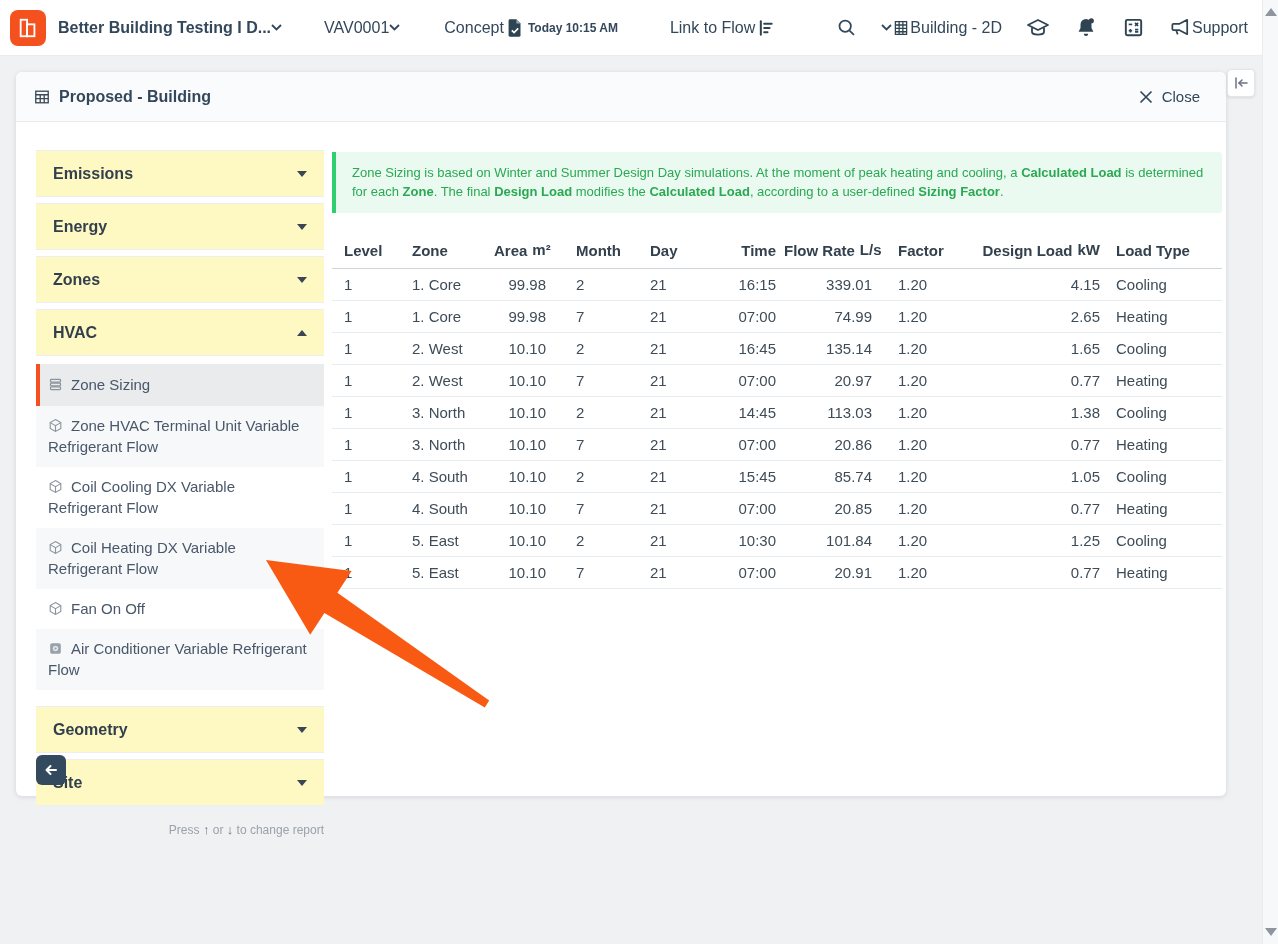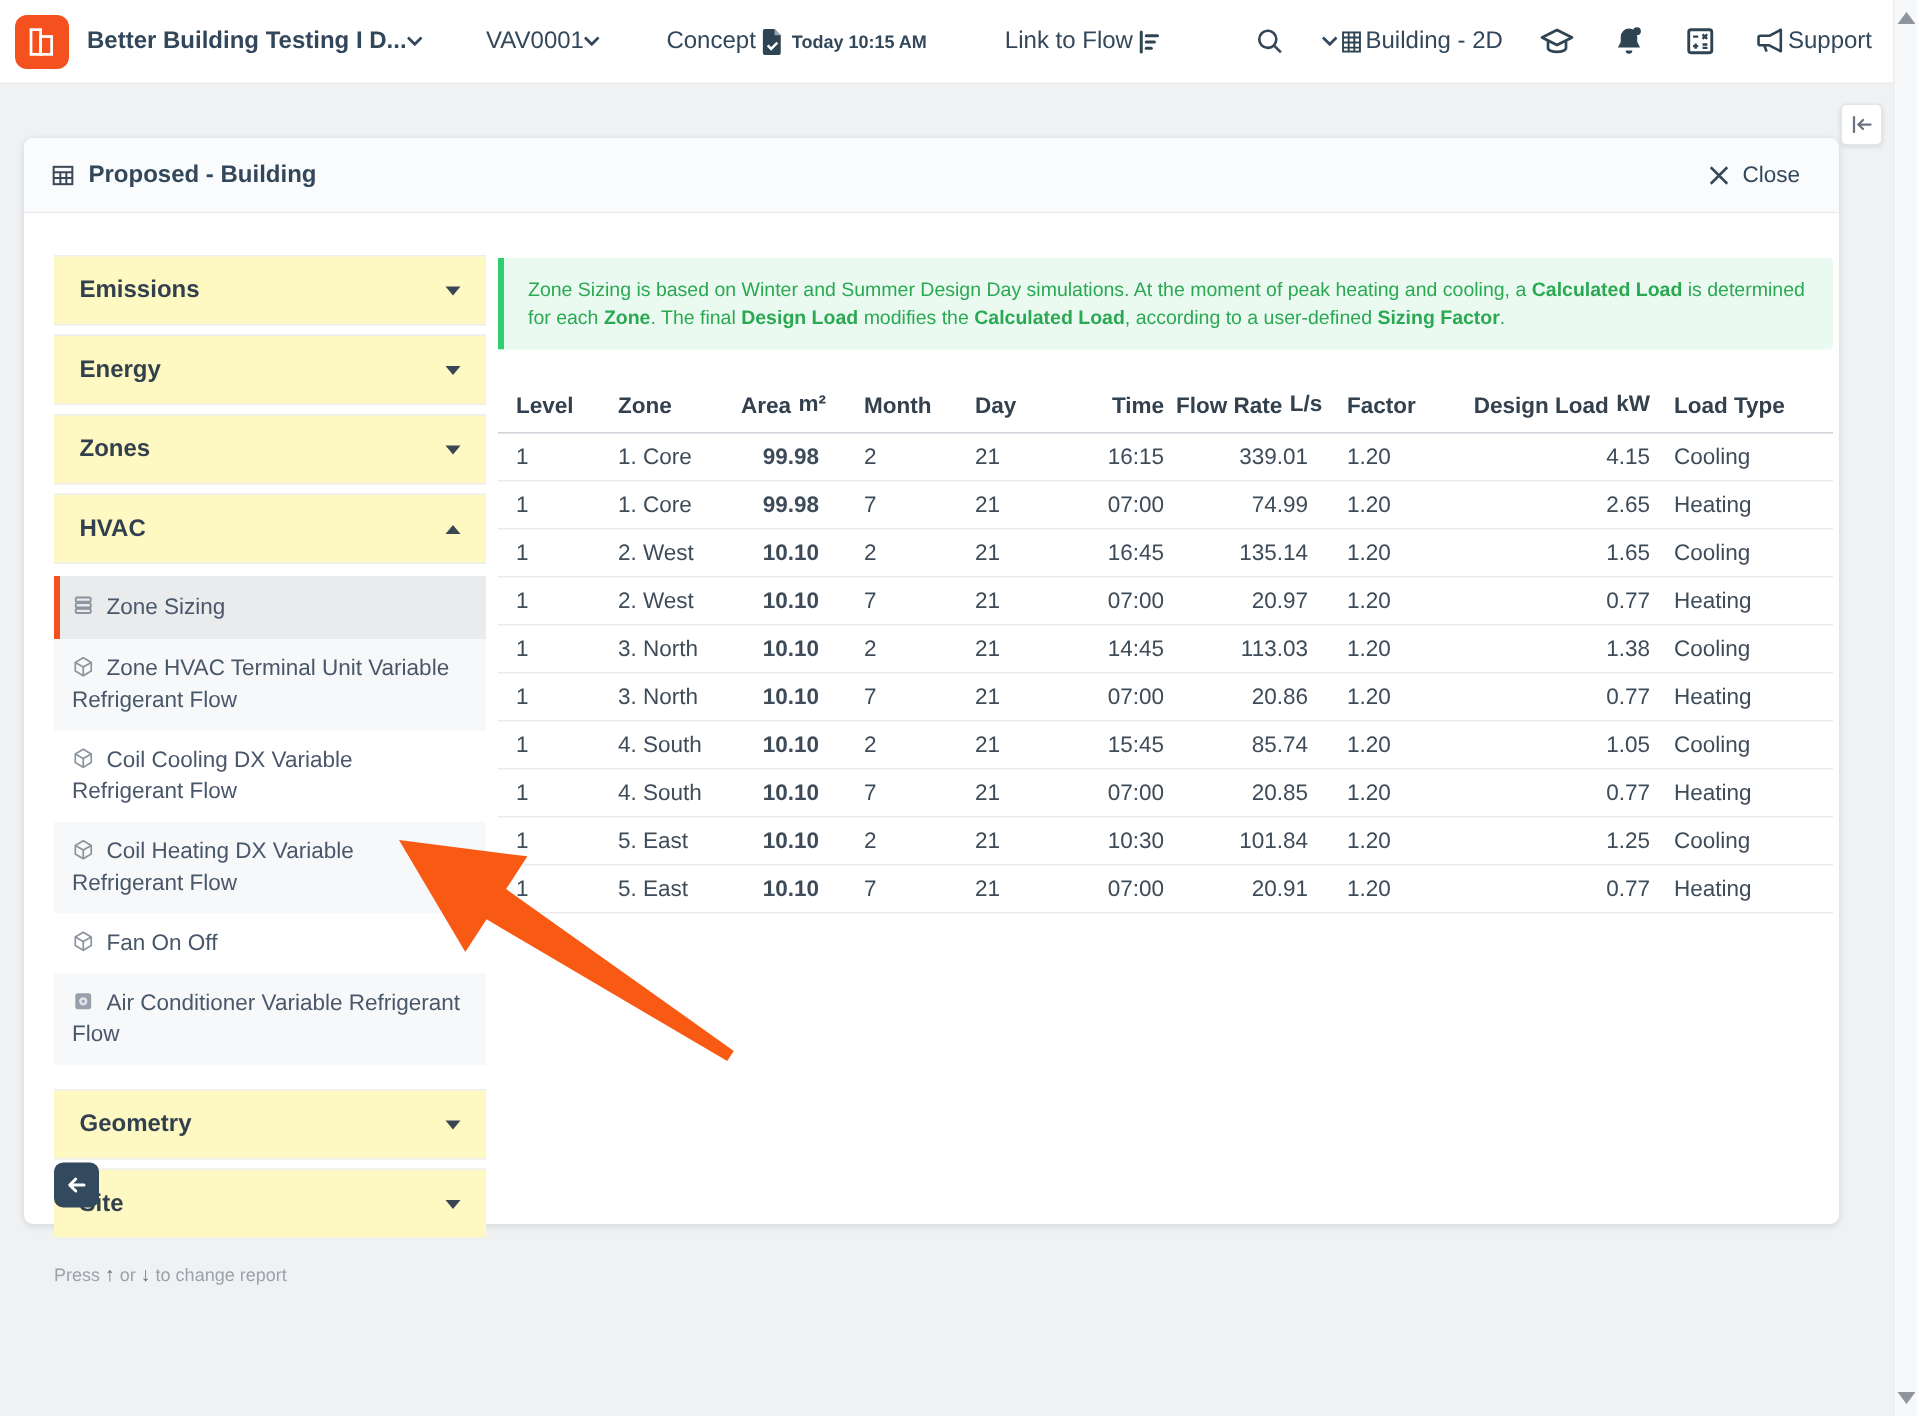--- a/index.html
+++ b/index.html
@@ -33,21 +33,21 @@
 
   
   .scroll-track { position:absolute; right:0; top:0; width:16px; height:944px; background:#f7f8f9; border-left:1px solid #ececec; z-index:60; }
   .scroll-up, .scroll-down { position:absolute; left:2px; width:0; height:0; border-left:6px solid transparent; border-right:6px solid transparent; cursor:pointer; }
   .scroll-up { top:8px; border-bottom:8px solid #8f959c; }
   .scroll-down { bottom:8px; border-top:8px solid #8f959c; }
 
   
   .panel {
     position:absolute; left:16px; top:72px; width:1210px; height:724px;
-    background:#fff; border-radius:6px; box-shadow:0 1px 5px rgba(40,50,60,.14);margin-top:20px;
+    background:#fff; border-radius:6px; box-shadow:0 1px 5px rgba(40,50,60,.14);
   }
   .panel-header {
     height:50px; background:#fafbfc; border-bottom:1px solid #e9ebee;
     border-radius:6px 6px 0 0; display:flex; align-items:center;
     justify-content:space-between; padding:0 20px 0 18px;
   }
   .panel-title { display:flex; align-items:center; gap:9px; font-size:16px; font-weight:700; color:#33475b; }
   .close-btn { display:flex; align-items:center; gap:9px; font-size:15px; color:#33475b; cursor:pointer; background:none; border:none; font-family:inherit; }
   .collapse-btn {
     position:absolute; left:1227px; top:69px; width:28px; height:28px; z-index:30;
@@ -68,21 +68,21 @@
   .tri-up   { width:0; height:0; border-left:5px solid transparent; border-right:5px solid transparent; border-bottom:6px solid #3a4653; }
   .acc.open { margin-bottom:0; }
   .submenu { margin:8px 0 16px; }
   .sub {
     display:block; padding:9px 12px 10px; font-size:15px; line-height:21px;
     color:#49576a; cursor:pointer;
   }
   .sub.striped { background:#f7f8f9; }
   .sub.selected { background:#e9ebed; border-left:4px solid #f4511e; padding-left:8px; padding-top:10px; padding-bottom:11px; }
   .sub .sub-ic { display:inline-block; vertical-align:-2px; margin-right:8px; }
-  .hint { margin-top:16px; text-align:left; font-size:12px; color:#9aa2ab; }
+  .hint { margin-top:16px; text-align:right; font-size:12px; color:#9aa2ab; }
   .hint .arr { color:#6b7684; font-size:13px; }
   .back-btn {
     position:absolute; left:20px; bottom:11px; width:30px; height:30px;
     background:#334a5e; border:none; border-radius:6px; cursor:pointer;
     display:flex; align-items:center; justify-content:center;
   }
 
   
   .content { position:absolute; left:316px; top:80px; width:890px; }
   .banner {
@@ -91,21 +91,21 @@
   }
   .banner b { font-weight:700; }
 
   table.report { margin-top:22px; width:890px; border-collapse:collapse; table-layout:fixed; font-size:15px; color:#3e4c59; }
   table.report th { font-weight:700; color:#33404d; padding:7px 4px 9px; border-bottom:1px solid #cfd4da; white-space:nowrap; }
   table.report td { padding:7px 4px; border-bottom:1px solid #e9ecef; white-space:nowrap; }
   .a-left  { text-align:left; }
   .a-right { text-align:right; }
   .unit { font-size:15px; font-weight:700; margin-left:5px; position:relative; top:-1px; }
   .p0{padding-left:12px !important;} .p1{padding-left:12px !important;}
-  .p2{padding-right:8px !important;font-weight:bold;} .p3{padding-left:22px !important;}
+  .p2{padding-right:8px !important;} .p3{padding-left:22px !important;}
   .p4{padding-left:16px !important;} .p5{padding-left:10px !important;text-align:right;}
   .p6{padding-right:8px !important;} .p7{padding-left:18px !important;}
   .p8{padding-right:8px !important;} .p9{padding-left:8px !important;}
 
   .annot { position:absolute; left:0; top:0; z-index:40; pointer-events:none; }
 </style>
 </head>
 <body>
 
 <header class="topbar">

